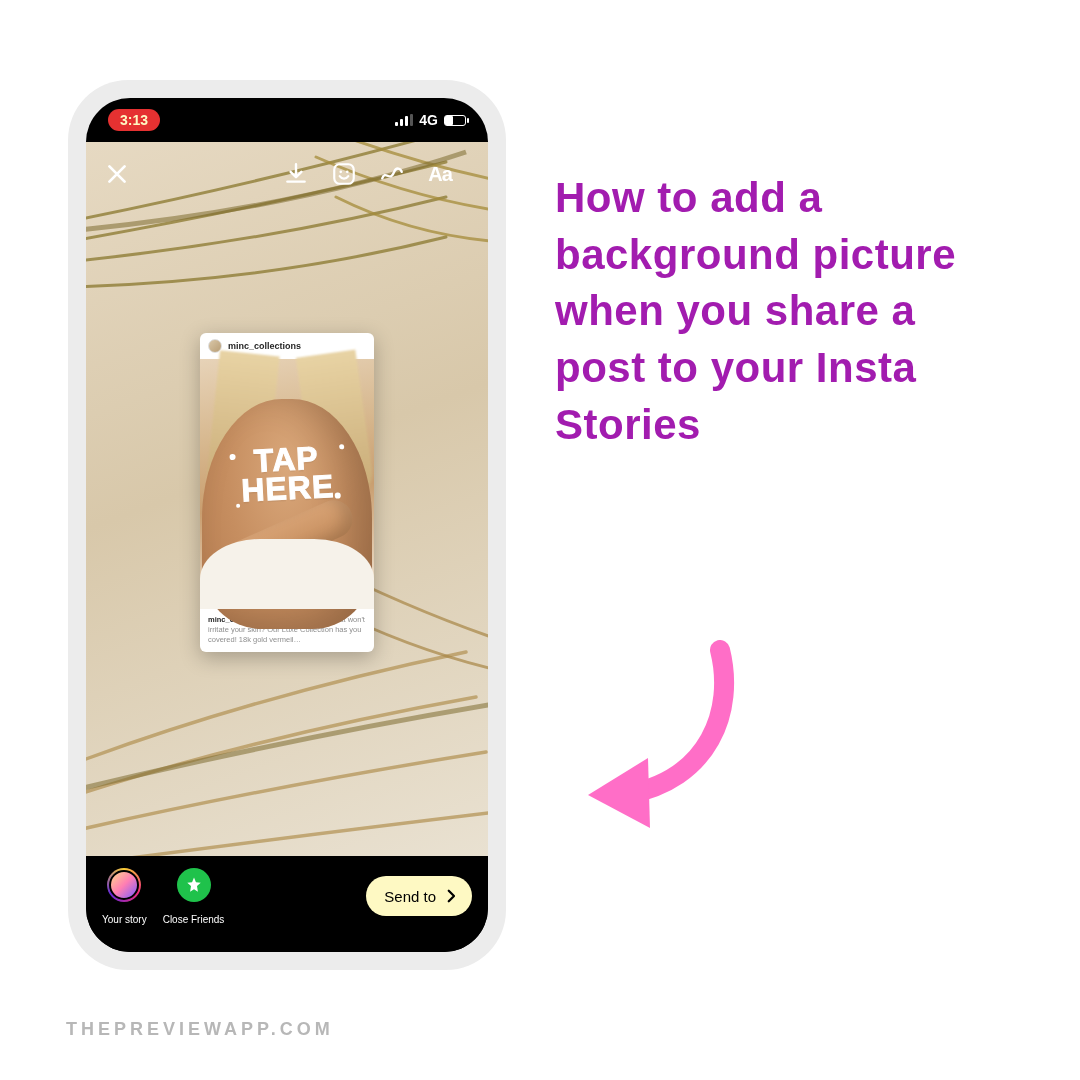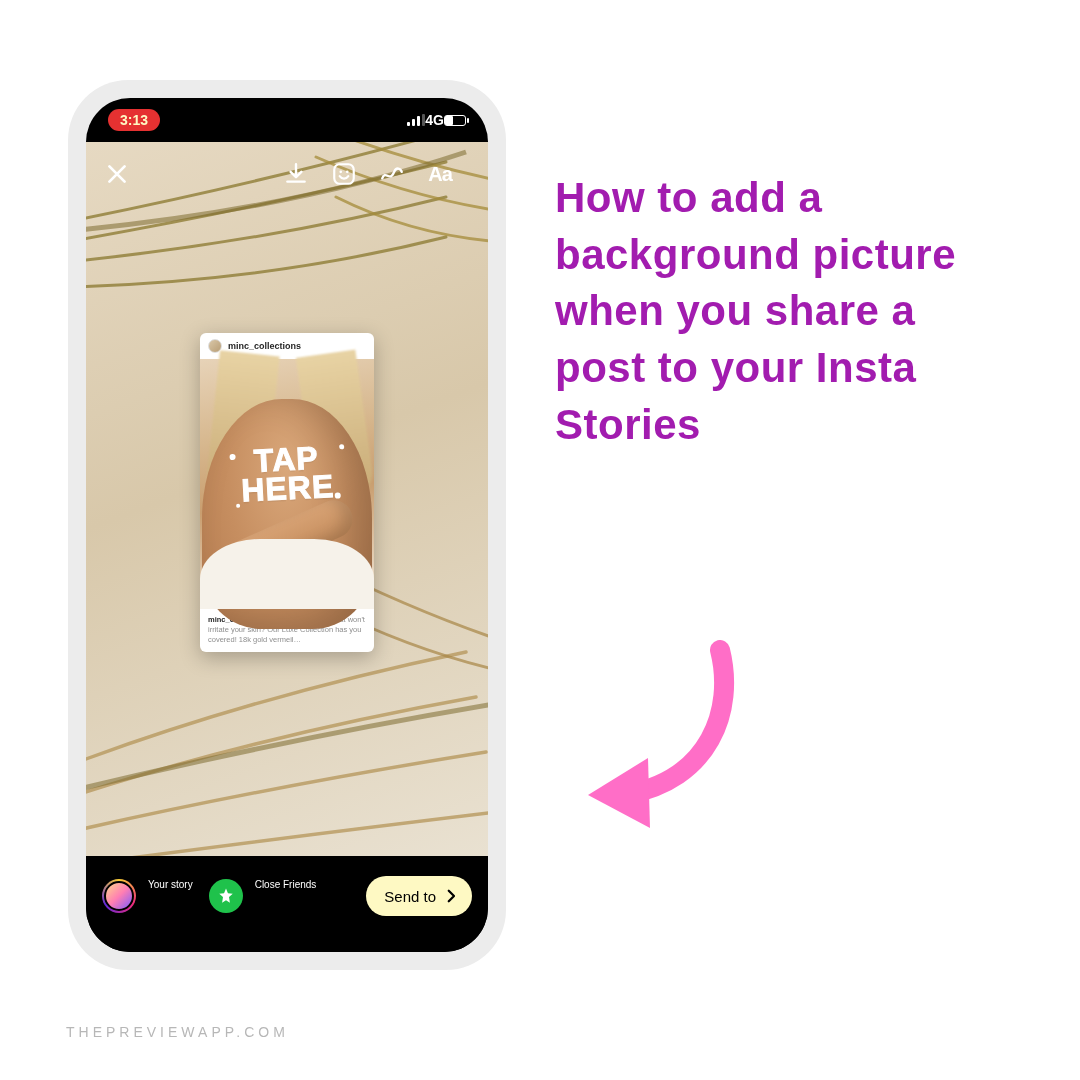--- a/index.html
+++ b/index.html
@@ -33,23 +33,23 @@
     width: 180px;
     height: 200px;
   }
 
   
   .watermark {
     position: absolute;
     left: 66px;
     bottom: 40px;
     letter-spacing: 4px;
-    font-size: 14px;
+    font-size: 18px;
     color: #b7b7b7;
-    font-weight: 400;
+    font-weight: 700;
   }
 
   
   .phone {
     position: absolute;
     left: 68px;
     top: 80px;
     width: 438px;
     height: 890px;
     background: #ececec;
@@ -92,21 +92,21 @@
     font-weight: 600;
   }
   .time-pill {
     background: #e53131;
     color: #fef9c3;
     padding: 3px 12px;
     border-radius: 14px;
     font-size: 14px;
     font-weight: 700;
   }
-  .status-right { display:flex; align-items:center; }
+  .status-right { display:flex; align-items:center; gap:6px; }
   .signal {
     display:flex; align-items:flex-end; gap:2px; height:12px;
   }
   .signal span { width:3px; background:#fff; border-radius:1px; }
   .signal span:nth-child(1){height:4px;}
   .signal span:nth-child(2){height:7px;}
   .signal span:nth-child(3){height:10px;}
   .signal span:nth-child(4){height:12px; background:#555;}
   .battery {
     width:22px; height:11px; border:1.5px solid #fff; border-radius:3px; position:relative;
@@ -228,21 +228,21 @@
     left:0; right:0; bottom:0;
     height:96px;
     background:#000;
     display:flex;
     align-items:center;
     padding: 0 16px 16px;
     gap: 16px;
     z-index:40;
   }
   .dest {
-    display:flex; flex-direction:row; align-items:flex-start;
+    display:flex; flex-direction:column; align-items:center;
     color:#fff; font-size:10px; gap:12px;
     font-weight:500;
   }
   .dest-circle {
     width:34px; height:34px; border-radius:50%;
     display:flex; align-items:center; justify-content:center;
   }
   .your-story-ring {
     background: conic-gradient(#f9ce34, #ee2a7b 33%, #6228d7 66%, #f9ce34);
     padding:2px;

